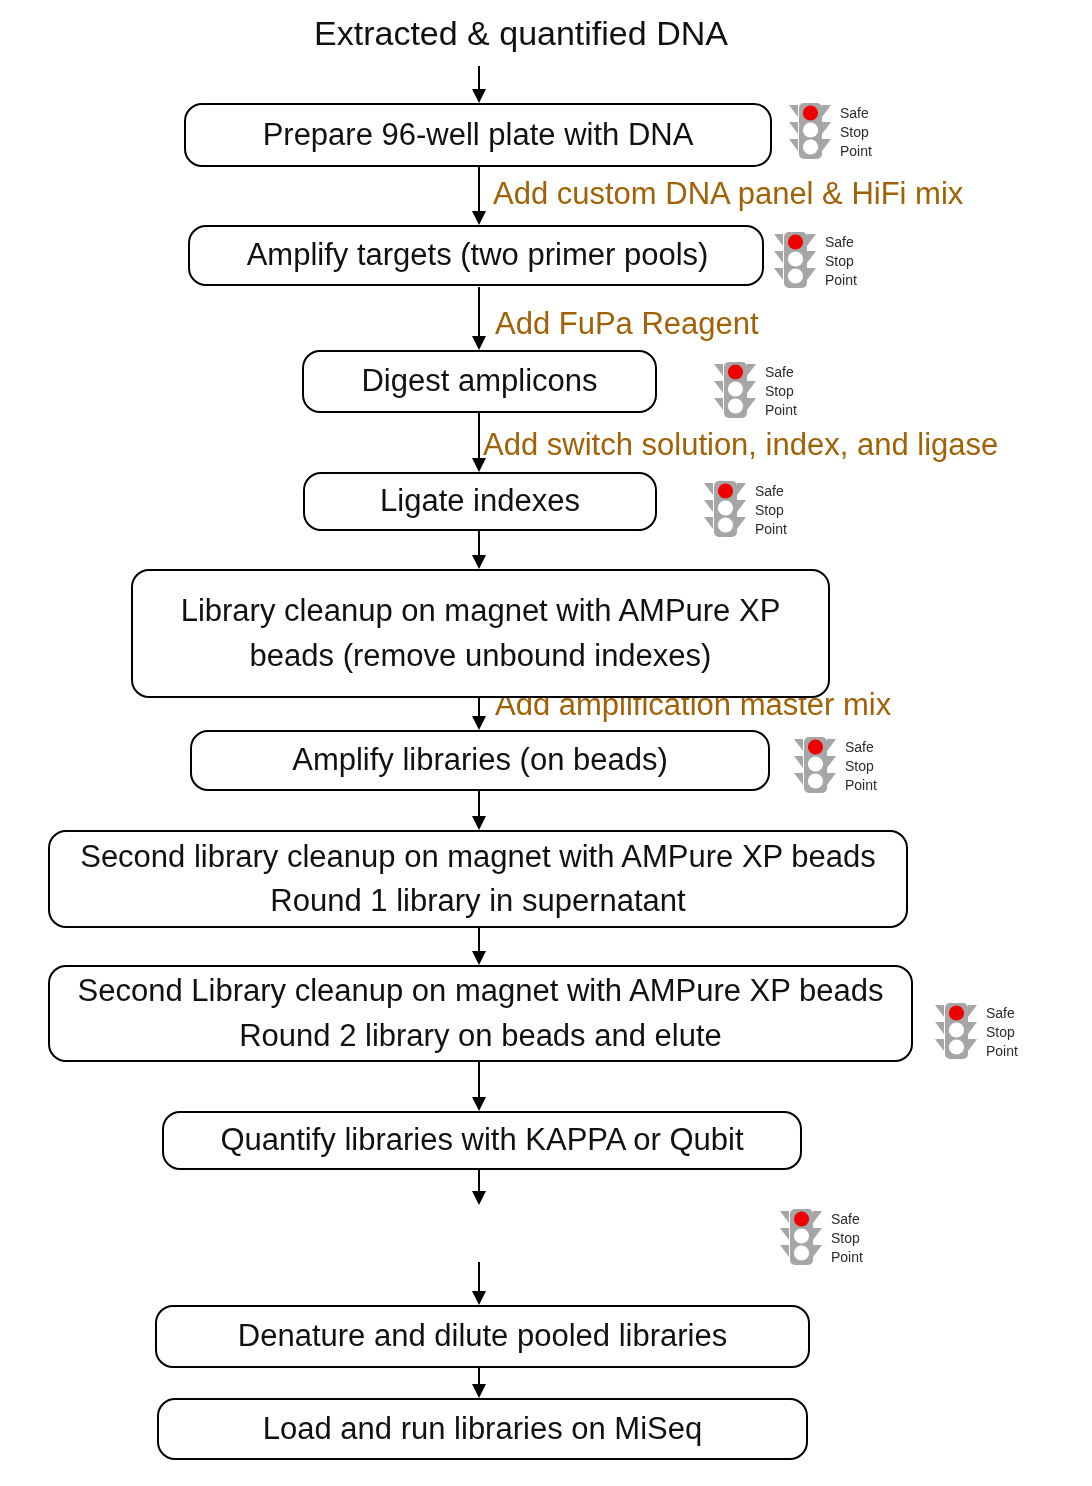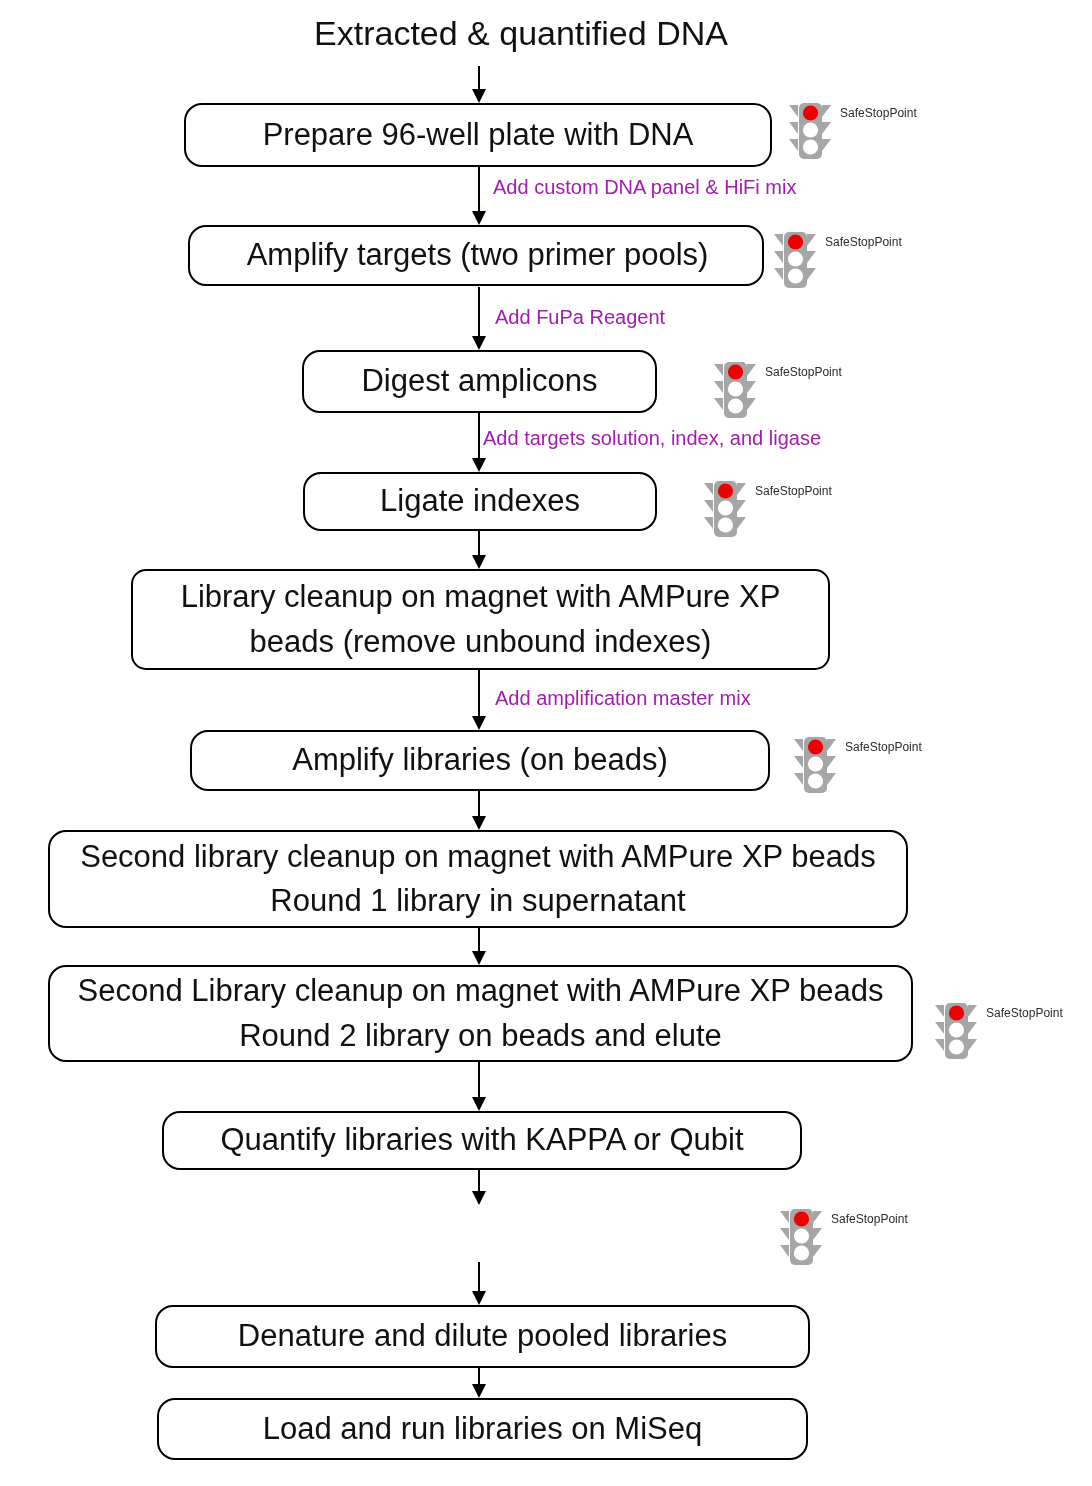--- a/index.html
+++ b/index.html
@@ -45,42 +45,42 @@
   .arrow-head {
     position: absolute;
     bottom: 0; left: 50%; transform: translateX(-50%);
     width: 0; height: 0;
     border-left: 7px solid transparent;
     border-right: 7px solid transparent;
     border-top: 14px solid #000000;
   }
   .arrow-label {
     position: absolute;
-    font-size: 20px;
+    font-size: 31px;
     white-space: nowrap;
-    color: #a21caf;
+    color: #a16207;
   }
   .stoplight {
     position: absolute;
     display: flex;
     align-items: flex-start;
   }
   .tl-svg { display: block; }
   .tl-body { fill: var(--tl-gray, #a6a6a6); }
   .tl-flap { fill: var(--tl-gray, #a6a6a6); }
   .tl-red { fill: var(--tl-red, #ee0000); }
   .tl-white { fill: #ffffff; }
   .tl-text {
     margin-left: 7px;
     padding-top: 2px;
-    font-size: 12px;
+    font-size: 14px;
     line-height: 19px;
     color: #2b2b2b;
     display: flex;
-    flex-direction: row;
+    flex-direction: column;
   }
 </style>
 </head>
 <body>
 
 <div class="canvas">
 
   <div class="start-label">Extracted &amp; quantified DNA</div>
 
   <div class="arrow" style="left:471px; top:66px;  height:37px;">
@@ -127,36 +127,36 @@
       <div class="arrow-line"></div>
       <div class="arrow-head"></div>
     </div>
   <div class="arrow" style="left:471px; top:1368px; height:30px;">
       <div class="arrow-line"></div>
       <div class="arrow-head"></div>
     </div>
 
   <div class="arrow-label" style="left:493px; top:176px;">Add custom DNA panel &amp; HiFi mix</div>
   <div class="arrow-label" style="left:495px; top:306px;">Add FuPa Reagent</div>
-  <div class="arrow-label" style="left:483px; top:427px;">Add targets solution, index, and ligase</div>
+  <div class="arrow-label" style="left:483px; top:427px;">Add switch solution, index, and ligase</div>
   <div class="arrow-label" style="left:495px; top:687px;">Add amplification master mix</div>
 
   <div class="box" style="left:184px; top:103px;  width:588px; height:64px;">
       <span>Prepare 96-well plate with DNA</span>
     </div>
   <div class="box" style="left:188px; top:225px;  width:576px; height:61px;padding-left:17px;">
       <span>Amplify targets (two primer pools)</span>
     </div>
   <div class="box" style="left:302px; top:350px;  width:355px; height:63px;">
       <span>Digest amplicons</span>
     </div>
   <div class="box" style="left:303px; top:472px;  width:354px; height:59px;">
       <span>Ligate indexes</span>
     </div>
-  <div class="box" style="left:131px; top:569px;  width:699px; height:101px;border-radius:15px;">
+  <div class="box" style="left:131px; top:569px;  width:699px; height:129px;">
       <span>Library cleanup on magnet with AMPure XP beads (remove unbound indexes)</span>
     </div>
   <div class="box" style="left:190px; top:730px;  width:580px; height:61px;">
       <span>Amplify libraries (on beads)</span>
     </div>
   <div class="box" style="left:48px;  top:830px;  width:860px; height:98px;">
       <span>Second library cleanup on magnet with AMPure XP beads Round 1 library in supernatant</span>
     </div>
   <div class="box" style="left:48px;  top:965px;  width:865px; height:97px;">
       <span>Second Library cleanup on magnet with AMPure XP beads Round 2 library on beads and elute</span>

